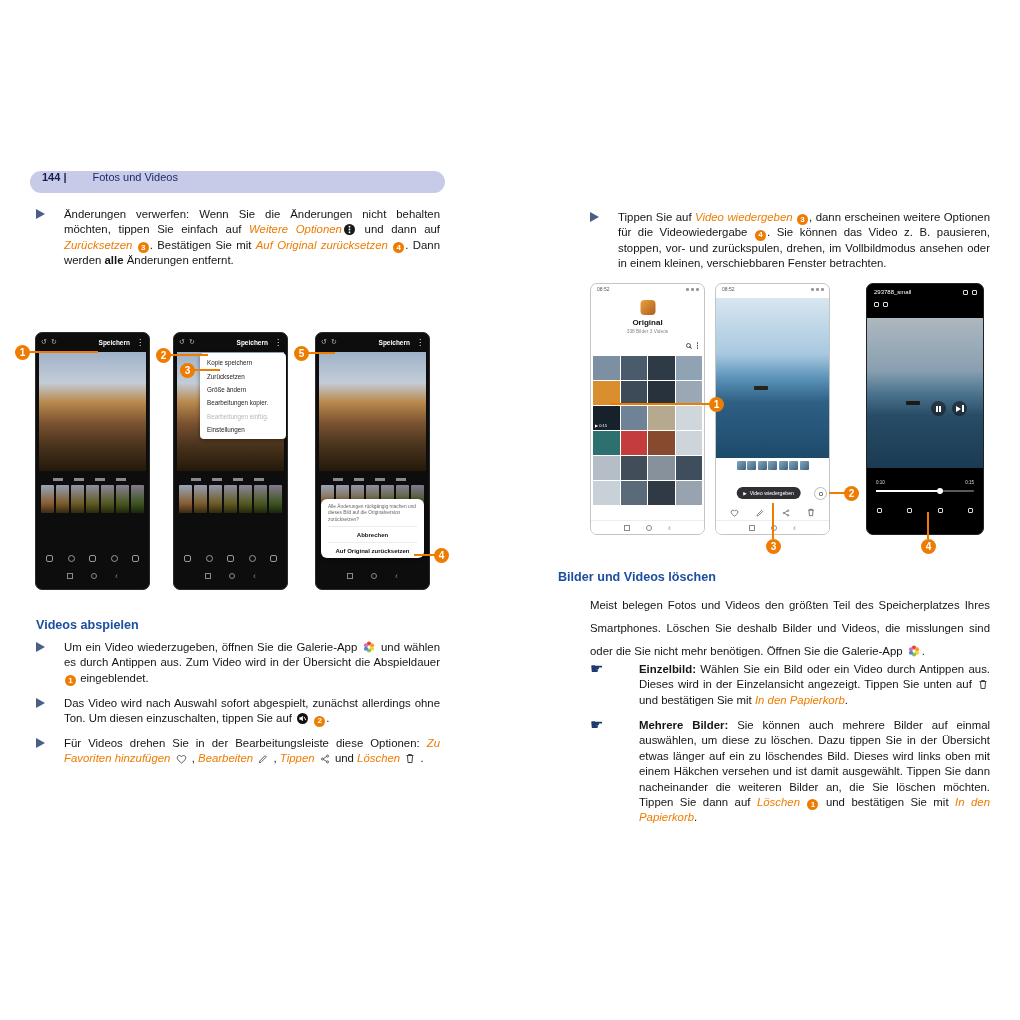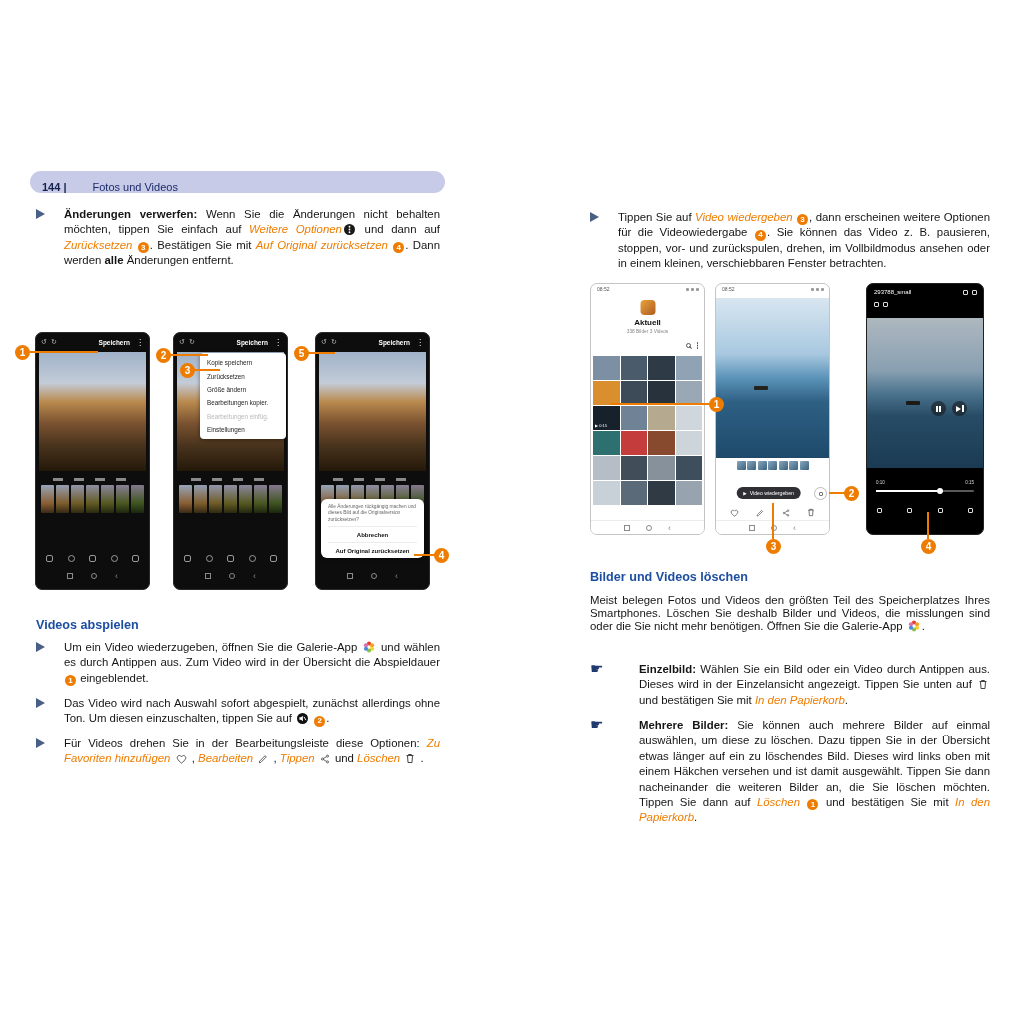--- a/index.html
+++ b/index.html
@@ -1,32 +1,32 @@
 <!DOCTYPE html>
 <html><head>
 <meta charset="utf-8">
 <style>
   *{margin:0;padding:0;box-sizing:border-box}
   html,body{width:1020px;height:1020px;overflow:hidden}
   body{background:#fff;font-family:"Liberation Sans","DejaVu Sans",sans-serif;color:#151515;position:relative}
   .canvas{position:absolute;inset:0;background:#fff}
 
   
-  .banner{position:absolute;top:171px;height:22px;background:#c7cbe8;display:flex;align-items:flex-end;font-size:11px;color:#1c2a6b}
+  .banner{position:absolute;top:171px;height:22px;background:#c7cbe8;display:flex;align-items:flex-start;font-size:11px;color:#1c2a6b}
   .banner-left{left:30px;width:415px;border-radius:11px;padding:0 12px;gap:26px}
   .banner-right{left:575px;width:445px;border-radius:11px 0 0 11px;justify-content:flex-end;gap:10px;padding-right:46px}
   .pagenum{font-weight:bold;color:#14204f}
 
   
   .bullet{position:absolute;display:flex;align-items:flex-start}
   .tri{width:0;height:0;border-left:9px solid #4a5f85;border-top:5.5px solid transparent;border-bottom:5.5px solid transparent;margin-top:2px;flex:0 0 auto}
   .hand{font-size:15px;line-height:14px;color:#1e3a6e;flex:0 0 15px}
   .btext{margin-left:19px;font-size:11.4px;line-height:15.4px;text-align:justify}
   .btext-hand{margin-left:34px;font-size:11.4px;line-height:15.4px;text-align:justify}
-  .para{position:absolute;font-size:11.4px;line-height:13px;text-align:justify}
+  .para{position:absolute;font-size:11.4px;line-height:23px;text-align:justify}
   .section-h{position:absolute;font-size:12.6px;font-weight:bold;color:#1d4fa1}
   .num-badge{display:inline-flex;width:11px;height:11px;border-radius:50%;background:#ee7c00;color:#fff;font-size:8px;font-weight:bold;font-style:normal;align-items:center;justify-content:center;vertical-align:-1px;margin:0 1px}
   .inline-icon{display:inline-flex;vertical-align:-2px;margin:0 2px}
 
   
   .co{position:absolute;width:15px;height:15px;border-radius:50%;background:#ee7c00;color:#fff;font-weight:bold;font-size:10px;display:flex;align-items:center;justify-content:center;z-index:6}
   .coline{position:absolute;background:#ee7c00;z-index:5}
 
   
   .phone{position:absolute;border-radius:7px;overflow:hidden}
@@ -108,21 +108,21 @@
 
 <div class="canvas">
 
   <div class="banner banner-left">
     <span class="pagenum">144 |</span>
     <span>Fotos und Videos</span>
   </div>
 
   <div class="bullet" style="top:207px;left:36px;width:404px">
     <span class="tri"></span>
-    <div class="btext"><span style="font-weight: bold;">Änderungen verwerfen:</span><span> Wenn Sie die Änderungen nicht behalten möchten, tippen Sie einfach auf </span><span style="font-style: italic; color: rgb(238, 124, 0);">Weitere Optionen</span><span class="inline-icon">
+    <div class="btext"><span style="font-weight: normal;">Änderungen verwerfen:</span><span> Wenn Sie die Änderungen nicht behalten möchten, tippen Sie einfach auf </span><span style="font-style: italic; color: rgb(238, 124, 0);">Weitere Optionen</span><span class="inline-icon">
           <svg width="11" height="11" viewBox="0 0 12 12">
             <circle cx="6" cy="6" r="6" fill="#1a1a1a"></circle>
             <circle cx="6" cy="3" r="1" fill="#fff"></circle>
             <circle cx="6" cy="6" r="1" fill="#fff"></circle>
             <circle cx="6" cy="9" r="1" fill="#fff"></circle>
           </svg>
         </span><span> und dann auf </span><span style="font-style: italic; color: rgb(238, 124, 0);">Zurücksetzen</span><span> </span><span class="num-badge">3</span><span>. Bestätigen Sie mit </span><span style="font-style: italic; color: rgb(238, 124, 0);">Auf Original zurücksetzen</span><span> </span><span class="num-badge">4</span><span>. Dann werden </span><span style="font-weight: bold;">alle</span><span> Änderungen entfernt.</span></div>
   </div>
 
   <div class="phone dark" style="left:35px;top:332px;width:115px;height:258px">
@@ -298,21 +298,21 @@
   <div class="phone light" style="left:590px;top:283px;width:115px;height:252px">
     <div class="sbar">
       <span>08:52</span>
       <span class="sbar-ic">
           <span class="sdot"></span>
           <span class="sdot"></span>
           <span class="sdot"></span>
         </span>
     </div>
     <div class="alb-cover"></div>
-    <div class="alb-title">Aktuell</div>
+    <div class="alb-title">Original</div>
     <div class="alb-sub">338 Bilder 3 Videos</div>
     <div class="alb-actions">
       <span class="ic-search"></span>
       <span class="dot3"></span>
     </div>
     <div class="ggrid">
         <div class="gcell" style="background: rgb(125, 143, 163);"></div>
         <div class="gcell" style="background: rgb(74, 91, 107);"></div>
         <div class="gcell" style="background: rgb(46, 59, 70);"></div>
         <div class="gcell" style="background: rgb(143, 163, 181);"></div>
@@ -452,21 +452,21 @@
 
   <div class="coline" style="left:610px;top:403px;width:99px;height:2px"></div>
   <div class="co" style="left:709px;top:397px">1</div>
   <div class="coline" style="left:829px;top:492px;width:17px;height:2px"></div>
   <div class="co" style="left:844px;top:486px">2</div>
   <div class="coline" style="left:772px;top:503px;width:2px;height:36px"></div>
   <div class="co" style="left:766px;top:539px">3</div>
   <div class="coline" style="left:927px;top:512px;width:2px;height:27px"></div>
   <div class="co" style="left:921px;top:539px">4</div>
 
-  <div class="section-h" style="top:570px;left:590px">Bilder und Videos löschen</div>
+  <div class="section-h" style="top:570px;left:558px">Bilder und Videos löschen</div>
   <div class="para" style="top:594px;left:590px;width:400px"><span>Meist belegen Fotos und Videos den größten Teil des Speicherplatzes Ihres Smartphones. Löschen Sie deshalb Bilder und Videos, die misslungen sind oder die Sie nicht mehr benötigen. Öffnen Sie die Galerie-App </span><span class="inline-icon">
         <svg width="12" height="12" viewBox="0 0 24 24">
           <circle cx="12" cy="5" r="4.2" fill="#e8412f"></circle>
           <circle cx="18" cy="8.5" r="4.2" fill="#f59d22"></circle>
           <circle cx="18" cy="15.5" r="4.2" fill="#f5d32c"></circle>
           <circle cx="12" cy="19" r="4.2" fill="#8cc152"></circle>
           <circle cx="6" cy="15.5" r="4.2" fill="#4a89dc"></circle>
           <circle cx="6" cy="8.5" r="4.2" fill="#d770ad"></circle>
           <circle cx="12" cy="12" r="2.4" fill="#fff"></circle>
         </svg>

